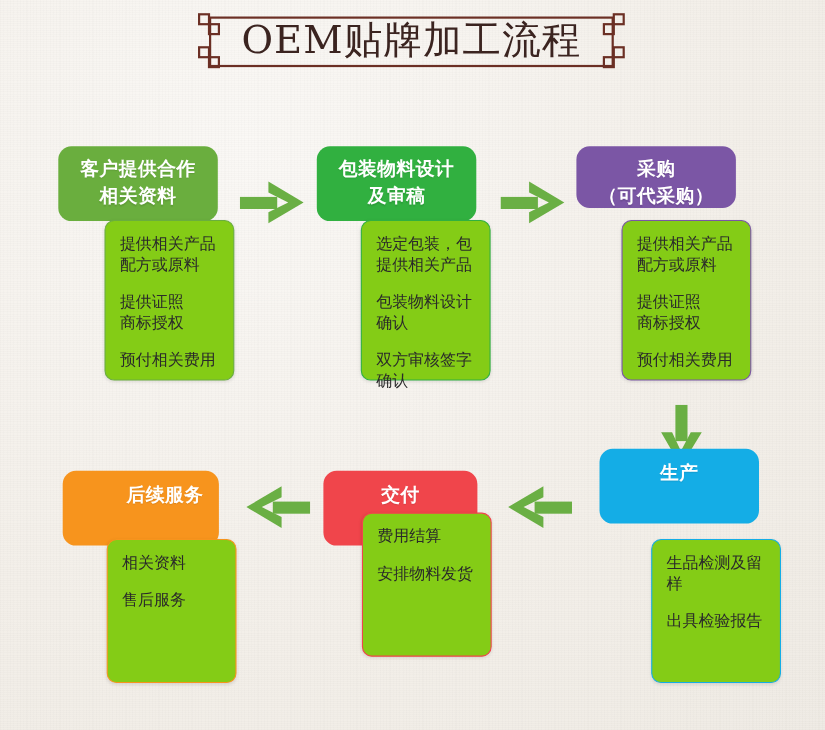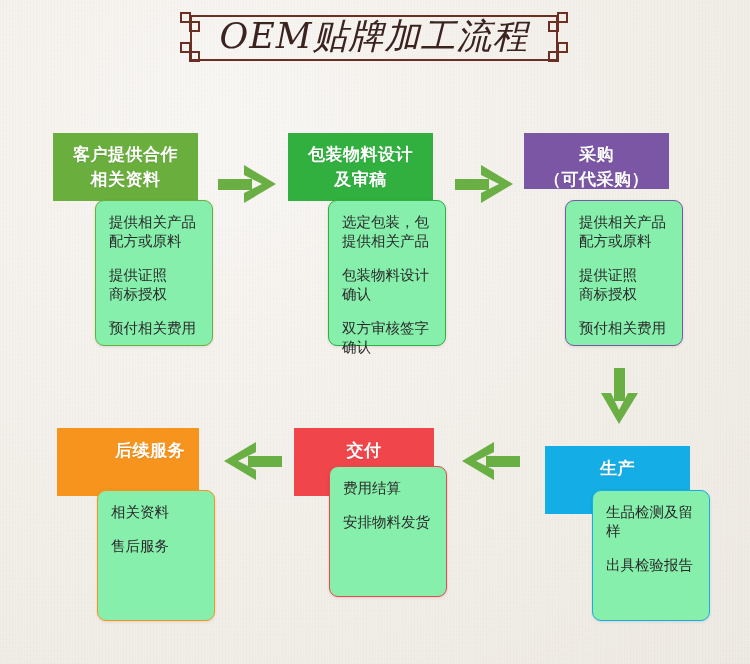--- a/index.html
+++ b/index.html
@@ -50,21 +50,20 @@
     left: 0; top: 0; right: 0; bottom: 0;
     display: flex;
     align-items: center;
     justify-content: center;
     font-family: "DejaVu Serif", "Liberation Serif", serif;
     font-size: 35px;
     letter-spacing: 1px;
     color: #3b2420;
     white-space: nowrap;
     padding-bottom: 3px;
-    font-style: italic;
   }
   
   .fret {
     position: absolute;
     width: 22px;
     height: 22px;
   }
   .fret i {
     position: absolute;
     display: block;
@@ -80,39 +79,39 @@
   .fret-br { right: 4px; top: 36px; }
   .fret-tr, .fret-br { transform: scaleX(-1); }
 
   
   .node { position: absolute; }
 
   .node-head {
     position: absolute;
     left: 0;
     top: 0;
-    border-radius: 0;
+    border-radius: 12px;
     display: flex;
     flex-direction: column;
     align-items: center;
     justify-content: flex-start;
     padding-top: 9px;
     color: #ffffff;
     font-weight: bold;
     font-size: 17px;
     line-height: 25px;
     letter-spacing: 0.5px;
     text-shadow: 0 1px 1px rgba(0,0,0,0.10);
     z-index: 1;
   }
   .node-head .hl { display: block; white-space: nowrap; }
 
   .node-body {
     position: absolute;
-    background: #86efac;
+    background: #84cc16;
     border-radius: 9px;
     z-index: 2;
     padding: 12px 10px 10px 13px;
     box-shadow: 0 1px 3px rgba(0,0,0,0.10);
     font-size: 14.5px;
     line-height: 19px;
     color: #2a2a2a;
   }
   .node-body .bi {
     margin-bottom: 15px;
@@ -189,21 +188,21 @@
   <div class="node-body" style="left: 565px; top: 200px; width: 118px; height: 146px; border: 1px solid rgb(123, 86, 165); position: absolute;">
     <div class="bi">提供相关产品
 配方或原料</div>
     <div class="bi">提供证照
 商标授权</div>
     <div class="bi">预付相关费用</div>
   </div>
 </div>
 
 <div class="node" id="node-3" style="left: 0px; top: 0px;">
-  <div class="node-head" style="left: 545px; top: 446px; width: 145px; height: 68px; background: rgb(20, 173, 230); padding-top: 10px;">
+  <div class="node-head" style="left: 545px; top: 408px; width: 145px; height: 68px; background: rgb(20, 173, 230); padding-top: 10px;">
     <span class="hl">生产</span>
   </div>
   <div class="node-body" style="left: 592px; top: 490px; width: 118px; height: 131px; border: 1px solid rgb(20, 173, 230); position: absolute;">
     <div class="bi">生品检测及留
 样</div>
     <div class="bi">出具检验报告</div>
   </div>
 </div>
 
 <div class="node" id="node-4" style="left: 0px; top: 0px;">

